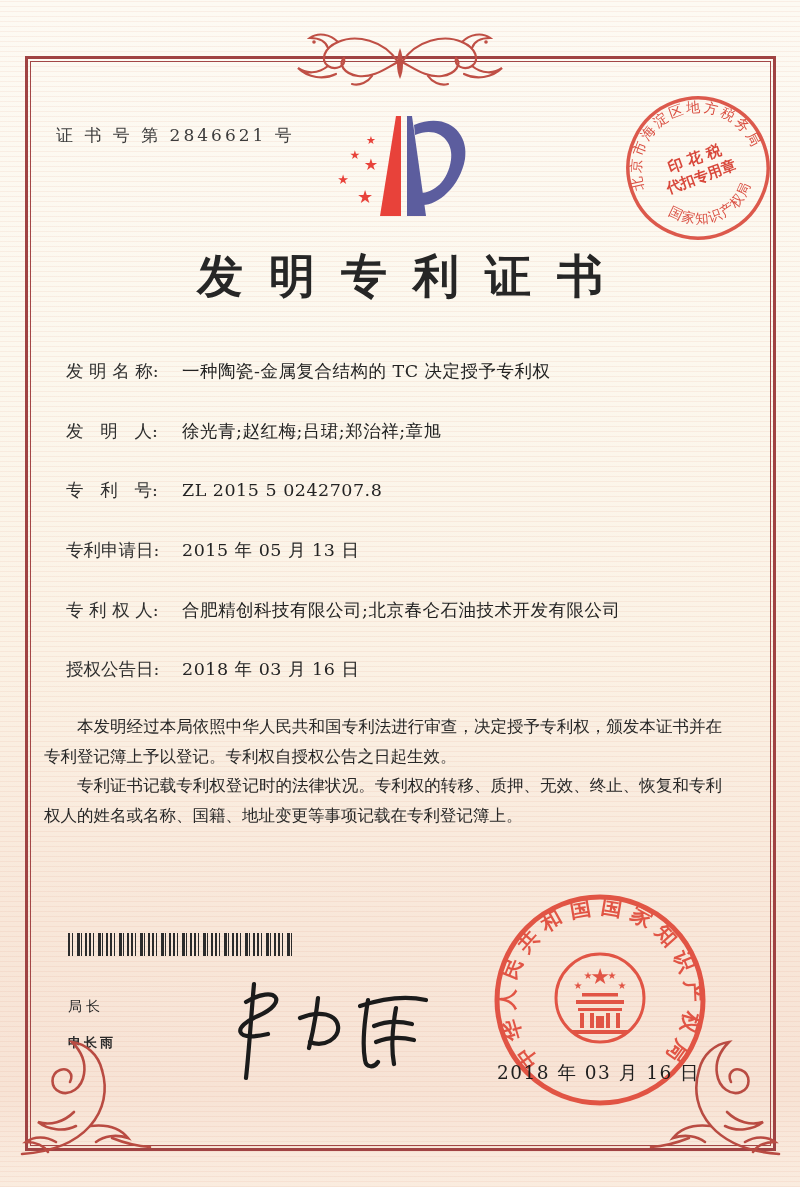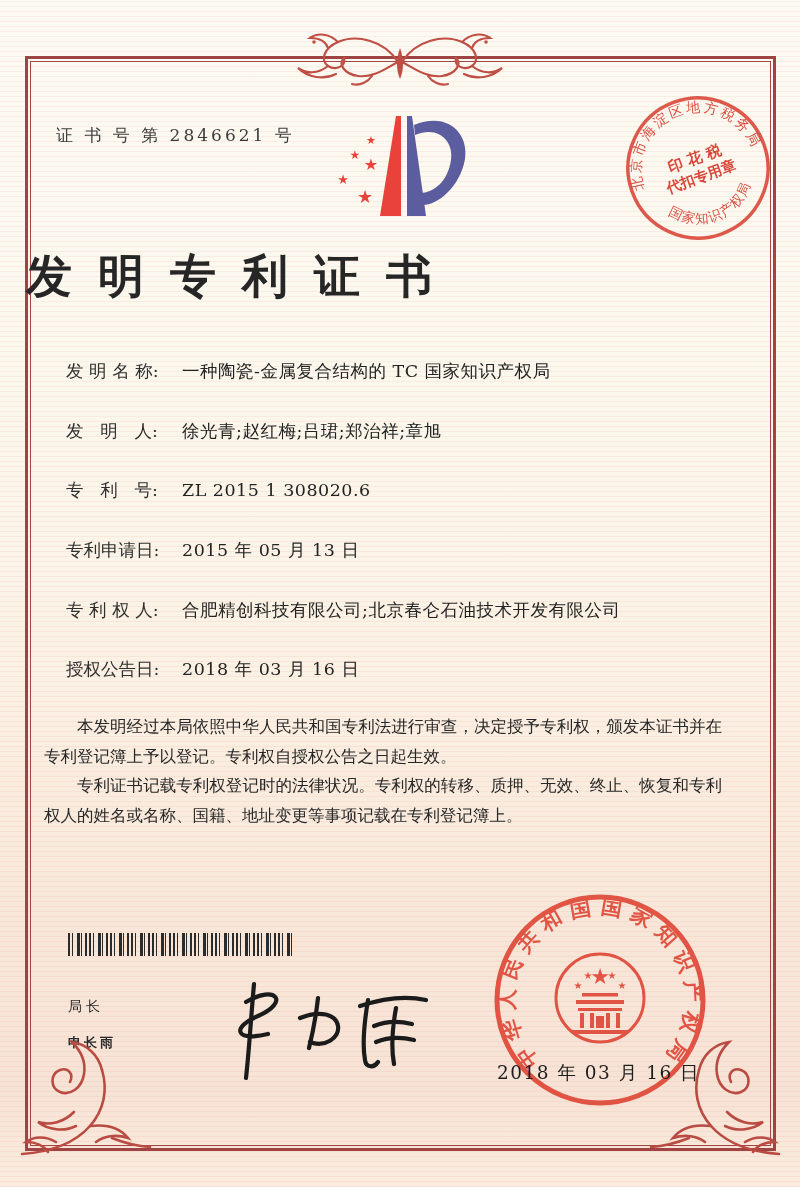--- a/index.html
+++ b/index.html
@@ -8,21 +8,21 @@
     background:
       repeating-linear-gradient(0deg, rgba(219,128,106,0.10) 0 1px, rgba(0,0,0,0) 1px 5px),
       linear-gradient(180deg,#fdfaf3 0%,#fcf8ee 30%,#fbf2e5 55%,#f8e7d9 78%,#f7e3d5 92%,#faecdf 100%);
     font-family:"DejaVu Serif","Liberation Serif",serif;
     color:#2d2d2d;
   }
   .frame{position:absolute;left:25px;right:24px;top:56px;bottom:36px;border:3px solid #a04343;}
   .frame-inner{position:absolute;inset:2px;border:1px solid #a34646;}
   .abs{position:absolute;}
   .cert-no{left:56px;top:124px;font-size:17px;letter-spacing:3px;color:#3c3c3c;text-align:center;}
-  .title{left:0;top:246px;width:100%;text-align:left;font-size:46px;font-weight:600;
+  .title{left:0;top:246px;width:100%;text-align:center;font-size:46px;font-weight:600;
          letter-spacing:26px;margin-left:0;text-indent:26px;color:#262626;}
   .fields{left:66px;top:360px;width:680px;}
   .field-row{display:flex;align-items:flex-start;margin-bottom:36px;font-size:17.5px;line-height:1.35;}
   .field-row:first-child{}
   .field-label{flex:0 0 116px;white-space:pre;color:#2f2f2f;}
   .field-value{color:#232323;letter-spacing:0.5px;}
   .paragraphs{left:44px;top:712px;width:678px;font-size:16.5px;line-height:29.5px;
               text-align:justify;color:#272727;}
   .paragraphs p{margin:0;text-indent:2em;}
   .barcode{left:68px;top:933px;width:224px;height:23px;
@@ -116,29 +116,29 @@
         <textPath href="#taxBot" startOffset="50%" text-anchor="middle">国家知识产权局</textPath>
       </text>
     </g>
   </svg>
 
   <div class="abs title">发明专利证书</div>
 
   <div class="abs fields">
     <div class="field-row">
       <span class="field-label">发 明 名 称: </span>
-      <span class="field-value">一种陶瓷-金属复合结构的 TC 国家知识产权局</span>
+      <span class="field-value">一种陶瓷-金属复合结构的 TC 决定授予专利权</span>
     </div>
     <div class="field-row">
       <span class="field-label">发   明   人: </span>
       <span class="field-value">徐光青;赵红梅;吕珺;郑治祥;章旭</span>
     </div>
     <div class="field-row">
       <span class="field-label">专   利   号: </span>
-      <span class="field-value">ZL 2015 1 308020.6</span>
+      <span class="field-value">ZL 2015 5 0242707.8</span>
     </div>
     <div class="field-row">
       <span class="field-label">专利申请日: </span>
       <span class="field-value">2015 年 05 月 13 日</span>
     </div>
     <div class="field-row">
       <span class="field-label">专 利 权 人: </span>
       <span class="field-value">合肥精创科技有限公司;北京春仑石油技术开发有限公司</span>
     </div>
     <div class="field-row">

